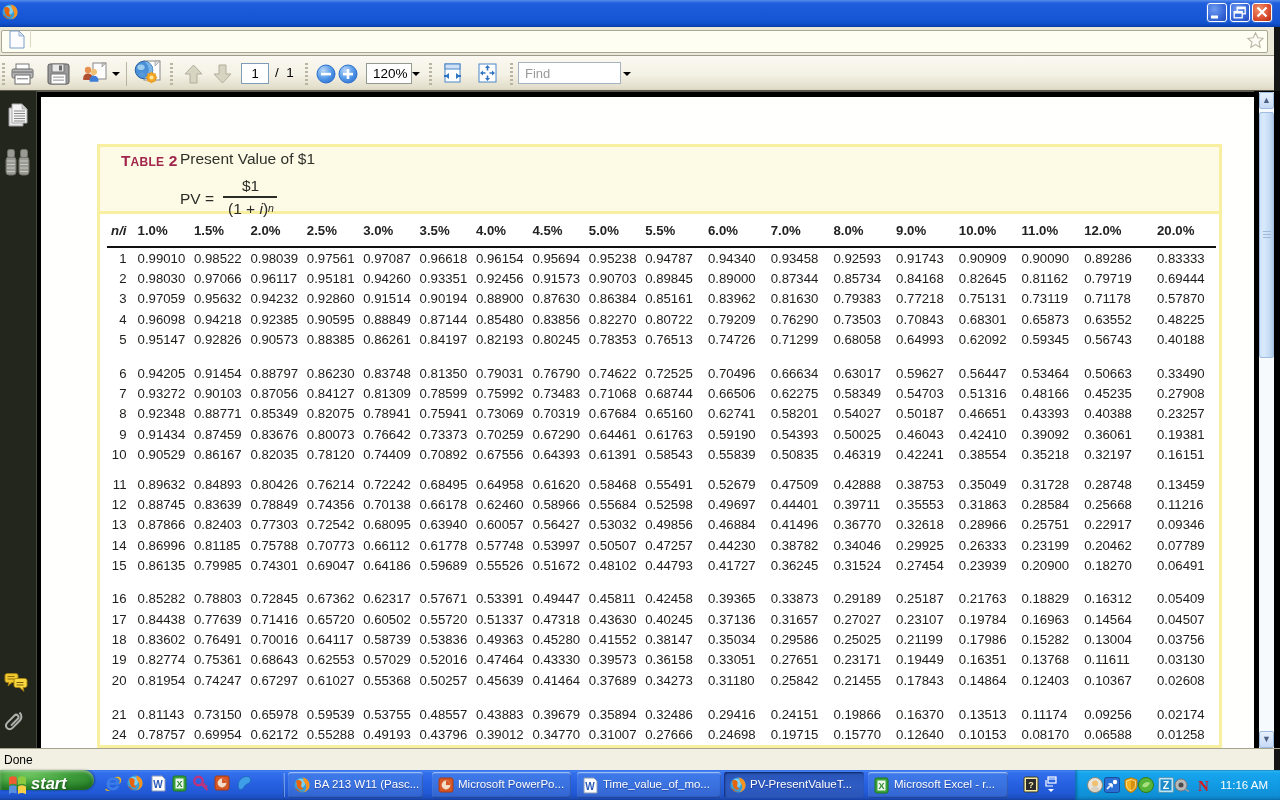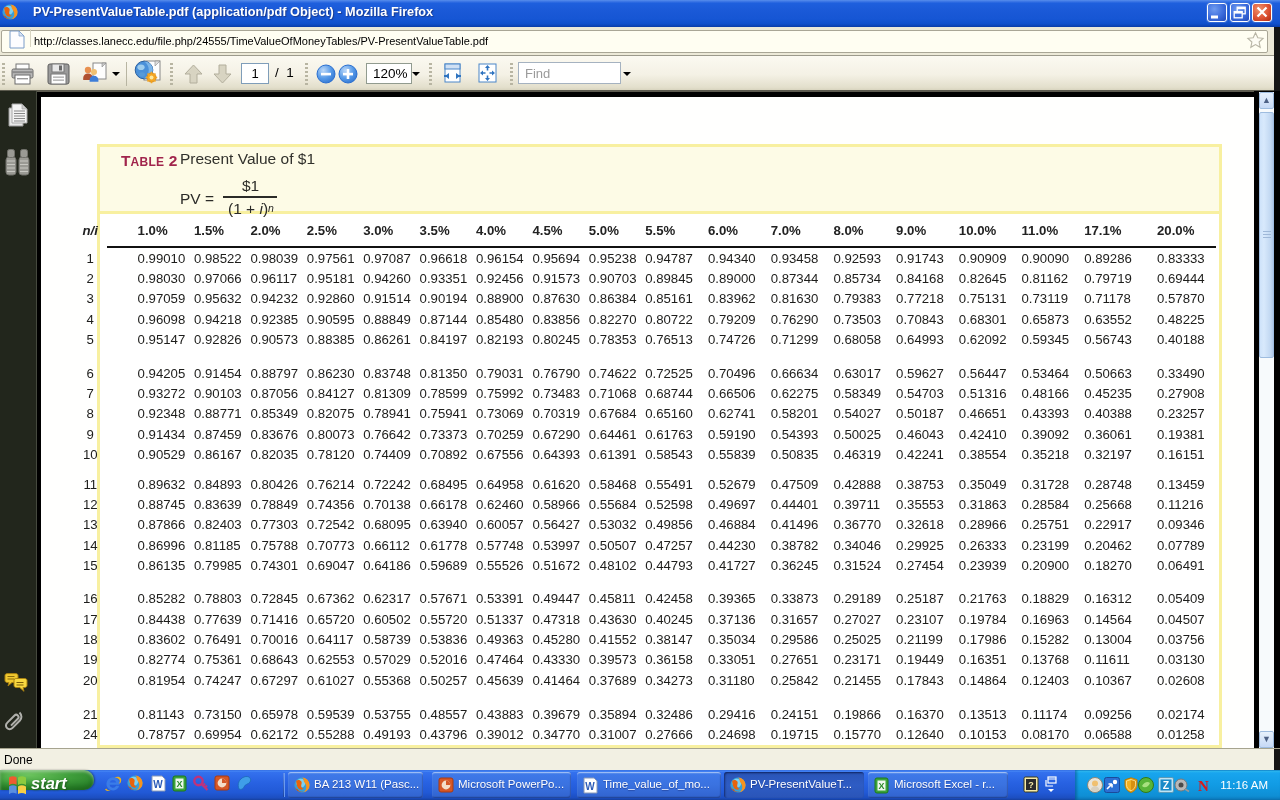--- a/index.html
+++ b/index.html
@@ -54,55 +54,53 @@
 .tbtn.active{background:linear-gradient(180deg,#1f47a4 0%,#2a55b8 8%,#2e5cc4 50%,#2a55b8 100%);box-shadow:inset 1px 1px 2px rgba(0,0,30,.5)}
 .tbtn .bic{position:absolute;left:6px;top:5px;width:16px;height:16px}
 .tbtn .btx{position:absolute;left:26px;top:6px;text-shadow:0 1px 1px rgba(0,0,60,.4)}
 #tray{position:absolute;left:1075px;top:0;width:205px;height:30px;background:linear-gradient(180deg,#1290dc 0%,#2fc0f8 4%,#18a5ee 10%,#119be4 50%,#0f8fd5 85%,#0c7ec0 100%);box-shadow:inset 2px 0 3px rgba(0,40,90,.4)}
 #tray .clock{position:absolute;right:12px;top:9px;color:#fff;font-size:11.5px}
 .trico{position:absolute;top:7px;width:16px;height:16px}
 
 
 .tr{position:absolute;left:0;width:1213px;height:20.3px;line-height:20.3px;font-size:13.2px;color:#1d1d1b}
 .tr span{position:absolute;top:0}
-.tr .nn{left:26px;width:46.5px;text-align:center}
+.tr .nn{left:39px;width:46.5px;text-align:right}
 .th{font-weight:bold;color:#222}
 .th .ni{font-style:italic}
 .c0{left:96.6px}.c1{left:153px}.c2{left:209.4px}.c3{left:265.8px}.c4{left:322.2px}.c5{left:378.6px}.c6{left:435px}.c7{left:491.4px}.c8{left:547.8px}.c9{left:604.2px}.c10{left:667px}.c11{left:729.7px}.c12{left:792.4px}.c13{left:855.1px}.c14{left:917.8px}.c15{left:980.5px}.c16{left:1043.2px}.c17{left:1116px}</style></head><body>
 <div id="root">
 <div id="title">
 <div style="position:absolute;left:2px;top:4px"><svg width="16" height="16" viewBox="0 0 16 16">
           <circle cx="8" cy="8" r="7.6" fill="#38a0d8"></circle>
           <circle cx="6.8" cy="6.2" r="4.4" fill="#7ed0f0"></circle>
           <path d="M8 .4a7.6 7.6 0 0 1 7.6 7.6 7.6 7.6 0 0 1-6.2 7.5c2.1-1.5 3.2-4 2.8-6.5-.4-2.6-2-3.6-2.6-5.1C9.7 2.4 9.8 1.2 8 .4z" fill="#f7931e"></path>
           <path d="M2.2 3.8c1.7-1.4 4.2-1 5.2.8.9 1.8-.5 3.1-.2 4.7.3 1.8 1.5 2.4 2.7 2.3-1.2 1.6-4.4 1.3-5.8-.7-1.5-2-1.8-5.2-1.9-7.1z" fill="#e8630c"></path>
           <path d="M.6 9.4c1.2 4.2 5.1 6.4 8.9 5.4-2.8.3-5-.9-6-2.6-1-.3-2.2-1.5-2.9-2.8z" fill="#d84e08"></path>
         </svg></div>
-<div class="txt">PV-PresentValueTable.pdf (application/pdf Object) - Mozilla Firefox</div>
 <div class="wbtn min"><svg width="18" height="17" viewBox="0 0 18 17">
           <rect x="3" y="11.5" width="7" height="3" fill="#fff"></rect>
         </svg></div>
 <div class="wbtn res"><svg width="18" height="17" viewBox="0 0 18 17">
           <rect x="6.2" y="3.2" width="8" height="6.6" fill="none" stroke="#fff" stroke-width="1.3"></rect>
           <rect x="6.2" y="3.2" width="8" height="2" fill="#fff"></rect>
           <rect x="3.2" y="7.6" width="8" height="6.2" fill="#3c6cdc" stroke="#fff" stroke-width="1.3"></rect>
           <rect x="3.2" y="7.6" width="8" height="2" fill="#fff"></rect>
         </svg></div>
 <div class="wbtn cls"><svg width="18" height="17" viewBox="0 0 18 17">
           <path d="M4.5 3.5l9 9M13.5 3.5l-9 9" stroke="#fff" stroke-width="2.2"></path>
         </svg></div>
 </div>
 <div id="addr">
       <div class="field"></div>
 <div class="ic"><svg width="17" height="19" viewBox="0 0 17 19">
           <path d="M2 1h9l5 5v12H2z" fill="#fdfdff" stroke="#7a9cc8"></path>
           <path d="M11 1l5 5h-5z" fill="#d8e4f4" stroke="#7a9cc8" stroke-width=".7"></path>
         </svg></div>
 <div class="sep"></div>
-<div class="url">http://classes.lanecc.edu/file.php/24555/TimeValueOfMoneyTables/PV-PresentValueTable.pdf</div>
 <div class="star"><svg width="19" height="19" viewBox="0 0 19 19">
           <path d="M9.5 1.8l2.3 4.9 5.3.6-4 3.7 1.1 5.3-4.7-2.7-4.7 2.7 1.1-5.3-4-3.7 5.3-.6z" fill="#fdfcf4" stroke="#b8b5a5" stroke-width="1.1"></path>
         </svg></div>
 <div class="edge"></div>
     </div>
 <div id="tbar">
 <div class="grip" style="left:2px"></div>
 <div class="tico" style="left:11px;top:7px"><svg width="24" height="22" viewBox="0 0 24 22">
           <rect x="5" y="1" width="13" height="6" fill="#fdfdfd" stroke="#777"></rect>
           <rect x="1" y="6" width="21" height="9" rx="1.5" fill="#b9b9b9" stroke="#6a6a6a"></rect>
@@ -250,21 +248,21 @@
         <span class="td c6">4.0%</span>
         <span class="td c7">4.5%</span>
         <span class="td c8">5.0%</span>
         <span class="td c9">5.5%</span>
         <span class="td c10">6.0%</span>
         <span class="td c11">7.0%</span>
         <span class="td c12">8.0%</span>
         <span class="td c13">9.0%</span>
         <span class="td c14">10.0%</span>
         <span class="td c15">11.0%</span>
-        <span class="td c16">17.1%</span>
+        <span class="td c16">12.0%</span>
         <span class="td c17">20.0%</span>
       </div>
 <div class="tr" style="top:151.6px">
         <span class="nn">1</span>
         <span class="td c0">0.99010</span>
         <span class="td c1">0.98522</span>
         <span class="td c2">0.98039</span>
         <span class="td c3">0.97561</span>
         <span class="td c4">0.97087</span>
         <span class="td c5">0.96618</span>

